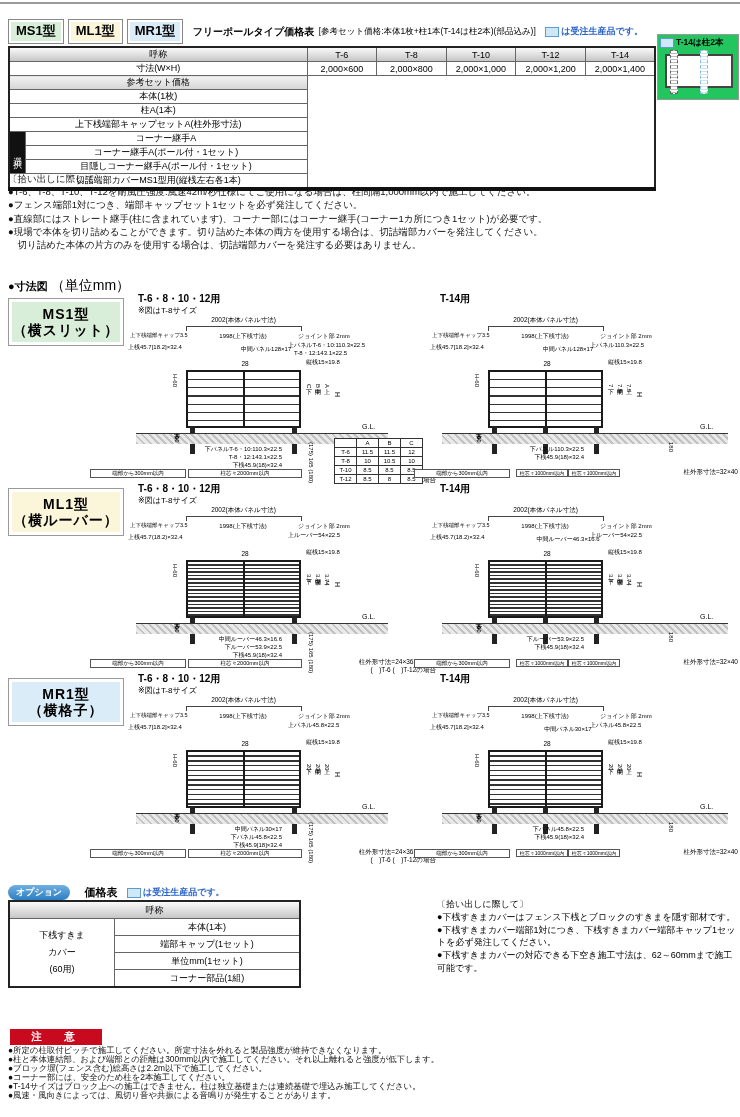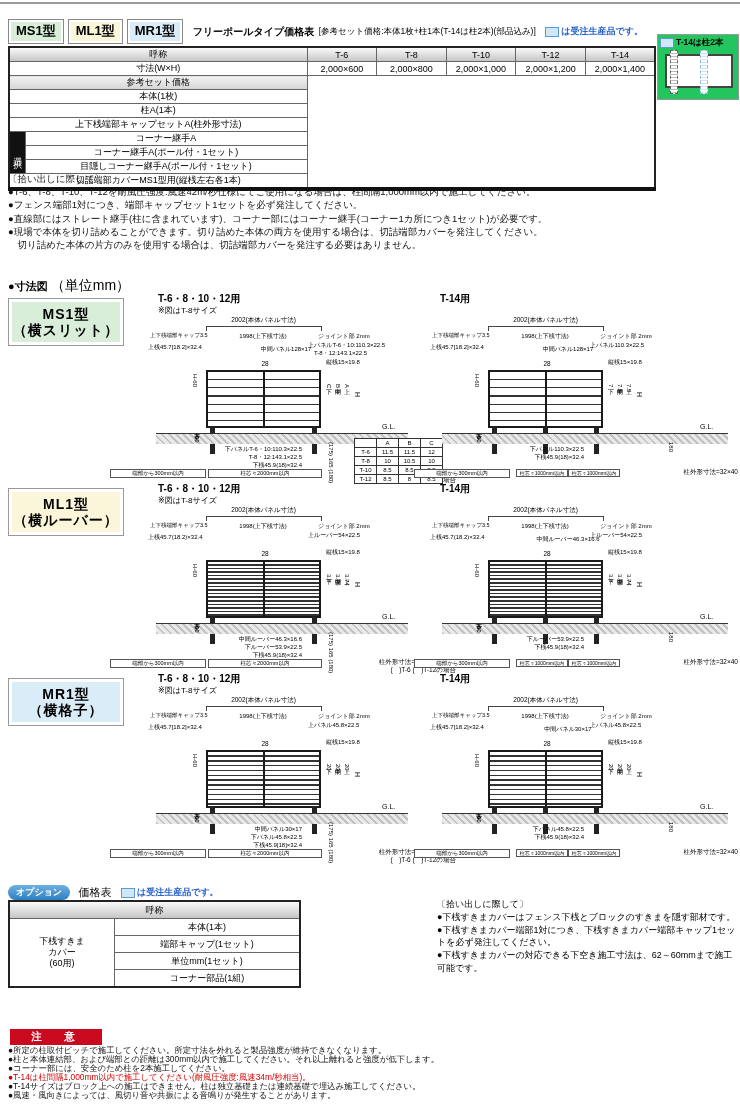--- a/index.html
+++ b/index.html
@@ -39,21 +39,21 @@
 
 .sec{position:absolute;left:0;width:740px;height:195px}
 .typebox{position:absolute;left:8px;top:8px;width:114px;height:46px;border:1px solid #999;
   box-shadow:inset 0 0 0 3px #fff;display:flex;flex-direction:column;align-items:center;justify-content:center;
   font-weight:bold;font-size:14px;line-height:16px;letter-spacing:1px}
 .sec-ms1 .typebox{background:#d9eed9}
 .sec-ml1 .typebox{background:#fbf6da}
 .sec-mr1 .typebox{background:#d9ecf7}
 
 .dia{position:absolute;top:2px;width:300px;height:193px}
-.dia-l{left:156px}.dia-r{left:438px}
+.dia-l{left:136px}.dia-r{left:438px}
 .dia .lb,.dia .vt,.dia .bd,.dia .t1,.dia .t2{position:absolute;white-space:nowrap}
 .t1{left:2px;top:0;font-size:10px;font-weight:bold}
 .t2{left:2px;top:13px;font-size:8px}
 .lb{font-size:6px}
 .d2002{left:40px;top:24px;width:135px;text-align:center;font-size:6.5px}
 .dl{position:absolute;left:50px;top:34px;width:114px;height:4px;border-top:1px solid #444;border-left:1px solid #444;border-right:1px solid #444}
 .capl{left:-6px;top:40px;font-size:5.5px}
 .rail{left:58px;top:40px;width:98px;text-align:center}
 .jlbl{left:162px;top:40px}
 .toprail{left:-8px;top:51px}
@@ -93,25 +93,25 @@
 .bd2r{left:78px;width:50px;font-size:5px}
 .bd3{left:130px;width:50px;font-size:5px}
 .cp1{left:0;top:176px;width:300px;text-align:right;font-size:6.5px}
 .cp2{left:0;top:184px;width:300px;text-align:right;font-size:6.5px}
 .abc{position:absolute;left:198px;top:146px;border-collapse:collapse;background:#fff}
 .abc td{border:1px solid #333;font-size:6px;width:21px;height:8px;text-align:center;padding:0}
 
 .optag{position:absolute;left:8px;top:883px;white-space:nowrap}
 .pill{display:inline-block;background:linear-gradient(#6fb0e0,#2d7fc2);color:#fff;border-radius:8px;
   font-size:9px;font-weight:bold;padding:1px 8px;vertical-align:middle}
-.optitle{font-size:11px;font-weight:normal;vertical-align:middle;margin-left:4px}
+.optitle{font-size:11px;font-weight:bold;vertical-align:middle;margin-left:10px}
 .otable{position:absolute;left:8px;top:900px;border-collapse:collapse;border:2px solid #222}
 .otable th,.otable td{border:1px solid #666;font-size:9px;font-weight:normal;text-align:center;height:16px;padding:0 2px}
 .otable th{background:linear-gradient(#fafafa,#c6c6c6)}
-.otable .grp{white-space:pre-line;line-height:11px;width:100px}
+.otable .grp{white-space:pre-line;line-height:17px;width:100px}
 .otable .itm{width:180px}
 .optnotes{position:absolute;left:437px;top:898px;font-size:9px;line-height:12.8px}
 
 .cauthdr{position:absolute;left:10px;top:1029px;width:92px;background:#c9091e;color:#fff;
   font-size:10.5px;font-weight:bold;text-align:center;letter-spacing:6px;padding:1px 0}
 .cautext{position:absolute;left:8px;top:1046px;font-size:8.4px;line-height:9px;color:#111}
 .rd{color:#d40000}
 </style>
 </head>
 <body>
@@ -492,18 +492,18 @@
     <div>〔拾い出しに際して〕</div>
     <div>●下桟すきまカバーはフェンス下桟とブロックのすきまを隠す部材です。</div>
     <div>●下桟すきまカバー端部1対につき、下桟すきまカバー端部キャップ1セットを必ず発注してください。</div>
     <div>●下桟すきまカバーの対応できる下空き施工寸法は、62～60mmまで施工可能です。</div>
   </div>
 
   <div class="cauthdr">注　意</div>
   <div class="cautext">
     <div>●所定の柱取付ピッチで施工してください。所定寸法を外れると製品強度が維持できなくなります。</div>
     <div>●柱と本体連結部、および端部との距離は300mm以内で施工してください。それ以上離れると強度が低下します。</div>
+    <div>●ブロック塀(フェンス含む)総高さは2.2m以下で施工してください。</div>
     <div>●コーナー部には、安全のため柱を2本施工してください。</div>
-    <div class="rd">●T-14は柱間隔1,000mm以内で施工してください(耐風圧強度:風速34m/秒相当)。</div>
     <div>●T-14サイズはブロック上への施工はできません。柱は独立基礎または連続基礎で埋込み施工してください。</div>
     <div>●風速・風向きによっては、風切り音や共振による音鳴りが発生することがあります。</div>
   </div>
 </div>
 
 </body></html>

